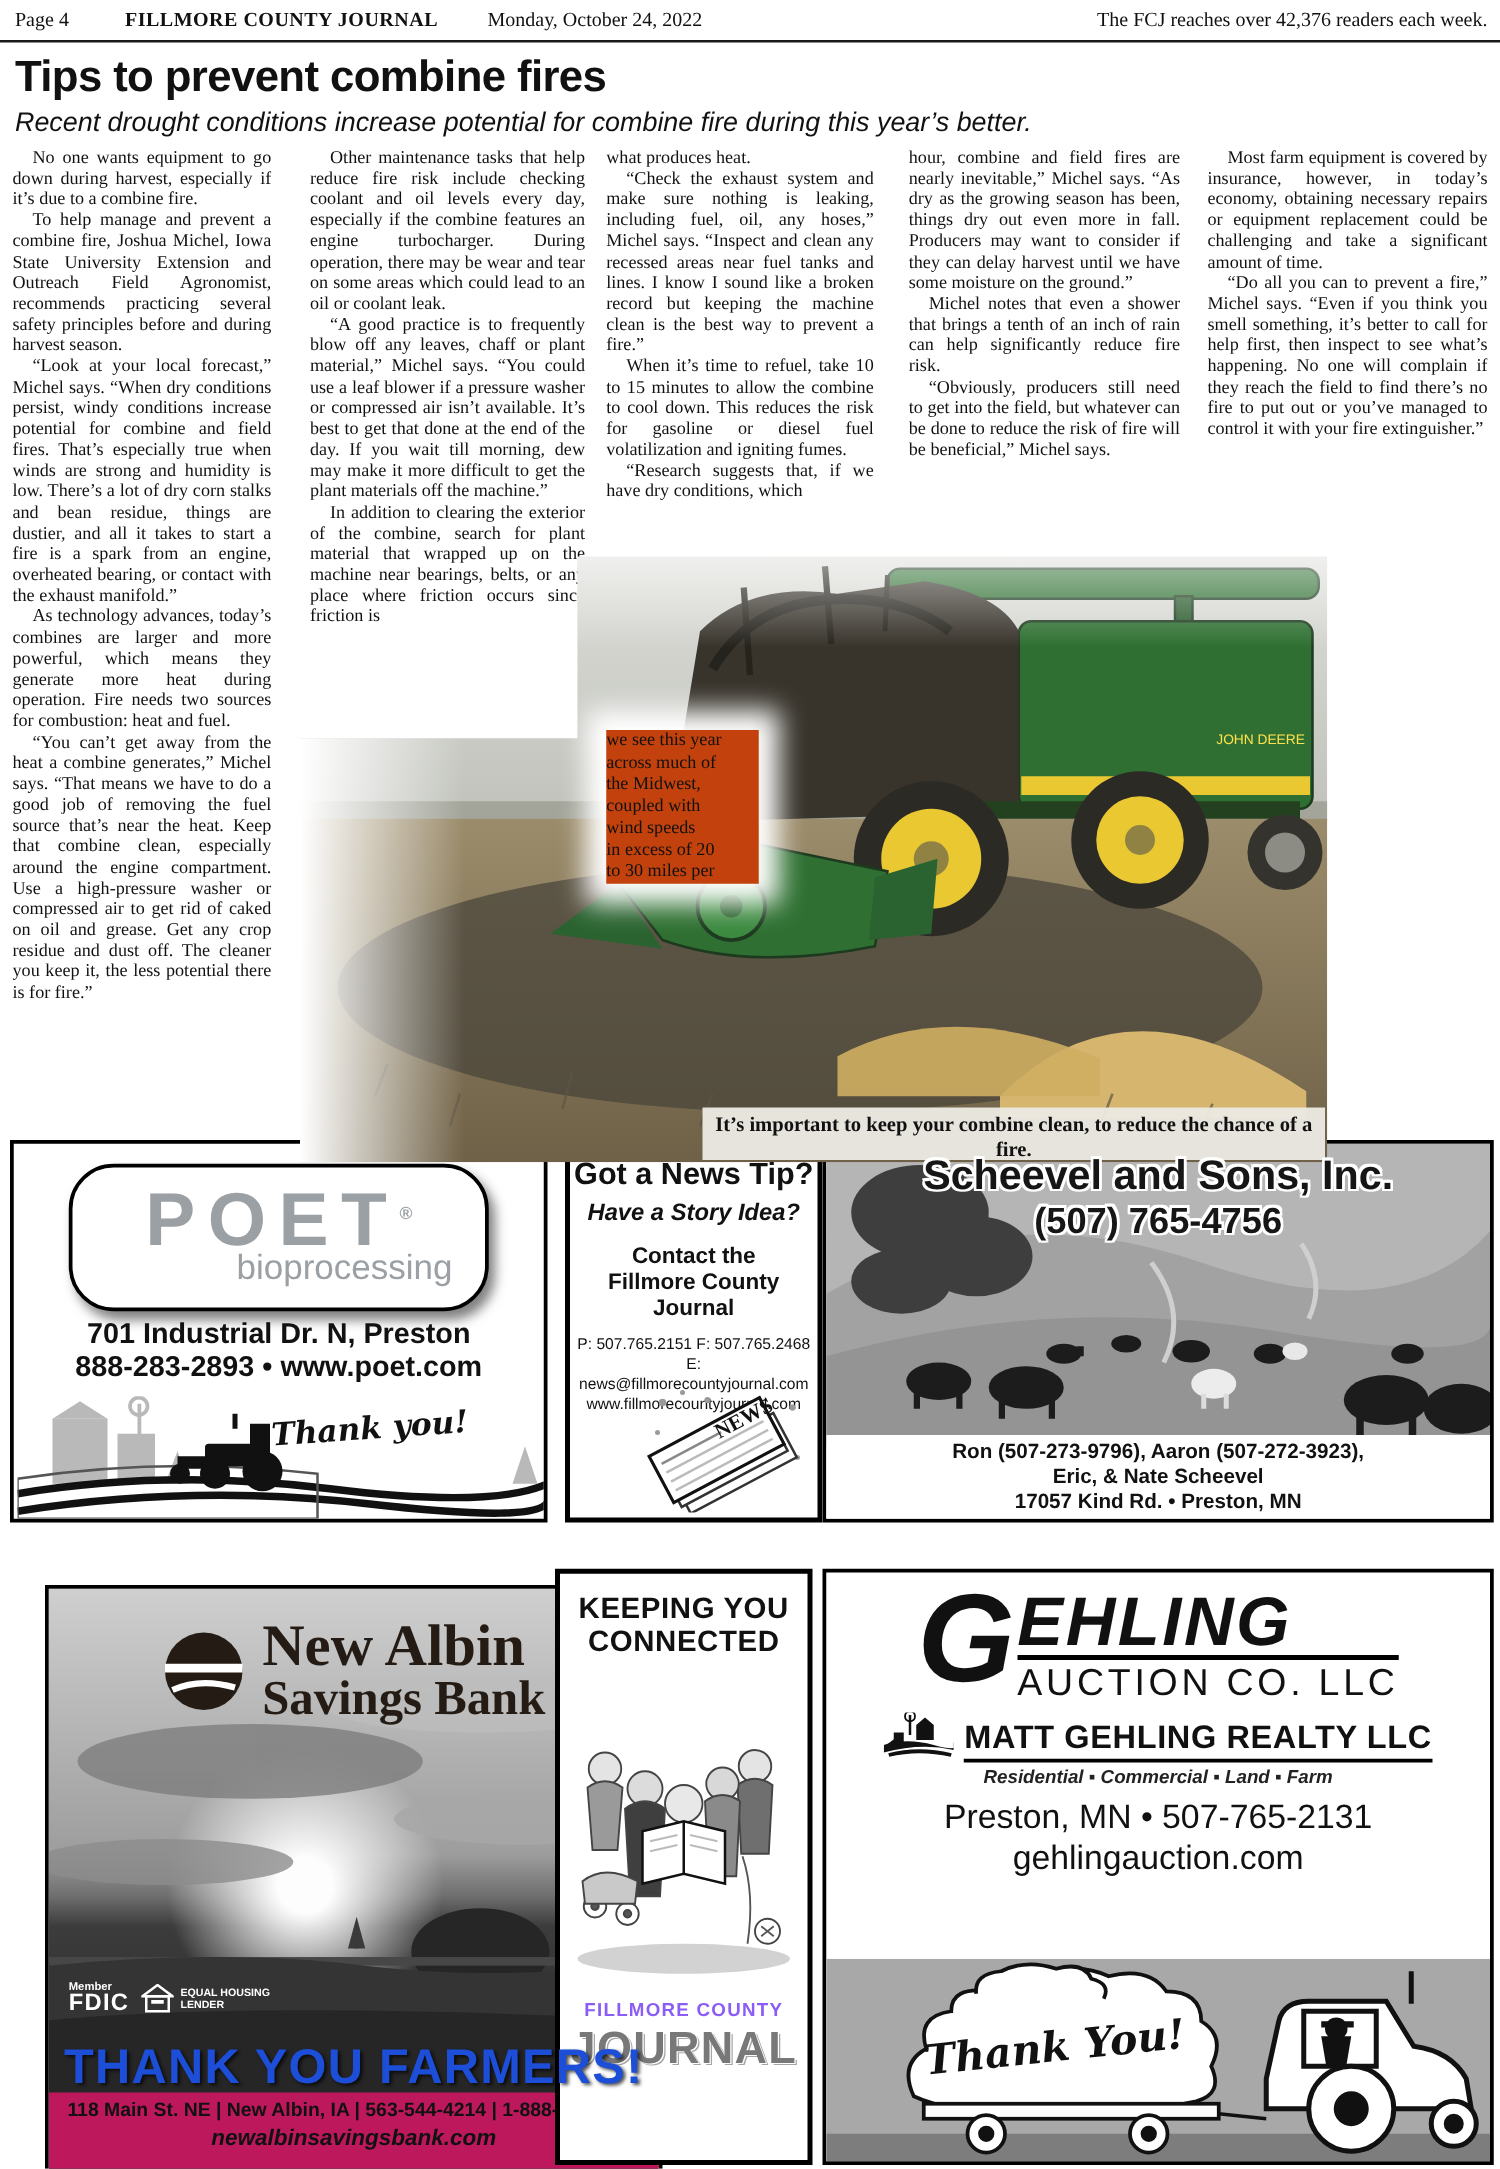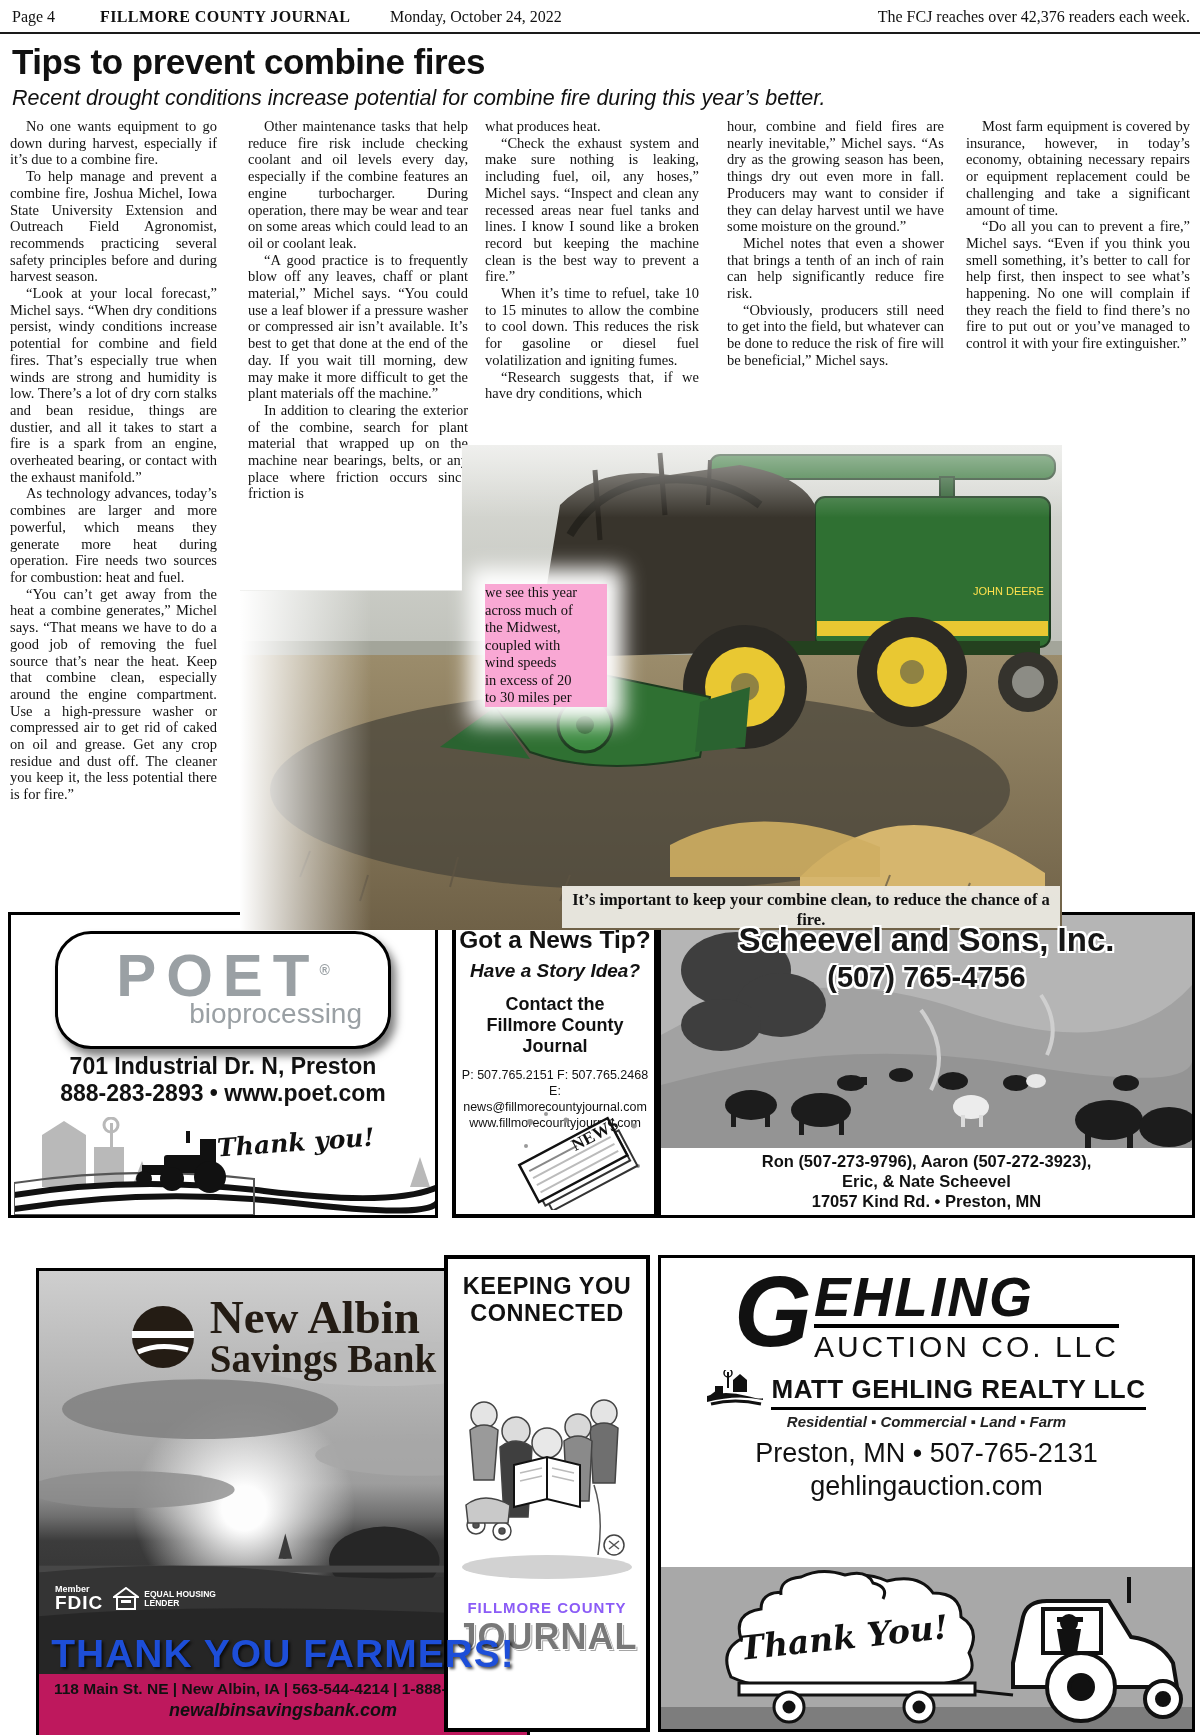--- a/index.html
+++ b/index.html
@@ -21,21 +21,21 @@
   .col{position:absolute;top:118px;font-size:14.5px;line-height:16.7px;text-align:justify;
        overflow:hidden;hyphens:auto;}
   .col p{margin:0;text-indent:16px;}
   .col.cont p:first-child{text-indent:0;}
   #col1{left:10px;width:207px;height:792px;}
   #col2{left:248px;width:220px;height:460px;}
   #col3{left:485px;width:214px;height:465px;}
   #col4{left:727px;width:217px;height:352px;}
   #col5{left:966px;width:224px;height:362px;}
   .col3-wrap{position:absolute;left:485px;top:584px;width:122px;z-index:5;
-             font-size:14.5px;line-height:17.5px;white-space:pre-line;background:#f9a8d4;
+             font-size:14.5px;line-height:17.5px;white-space:pre-line;background:#c2410c;
              box-shadow:0 0 20px 16px #fff;}
   
   .photo{position:absolute;left:240px;top:445px;width:822px;height:485px;z-index:1;
          clip-path:polygon(0 30%,27% 30%,27% 0,100% 0,100% 100%,0 100%);}
   .photo svg{position:absolute;inset:0;}
   .photo-fade{position:absolute;inset:0;background:
       linear-gradient(90deg,#fff,rgba(255,255,255,0) 16%),
       linear-gradient(0deg,rgba(255,255,255,0) 85%,rgba(255,255,255,.55));}
   .caption{position:absolute;left:322px;bottom:2px;width:498px;height:42px;z-index:6;
            background:rgba(235,233,226,.96);text-align:center;padding-top:4px;box-sizing:border-box;}

